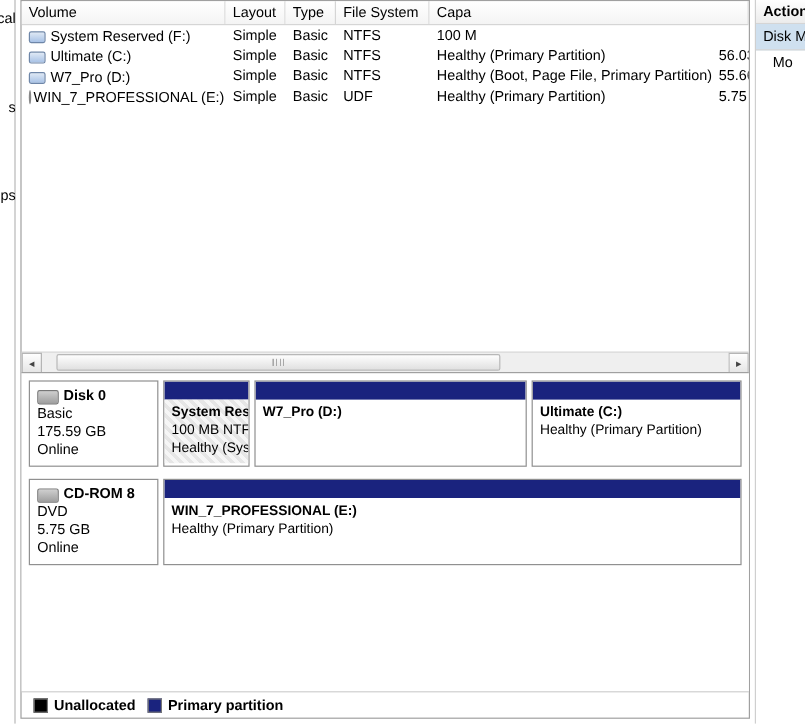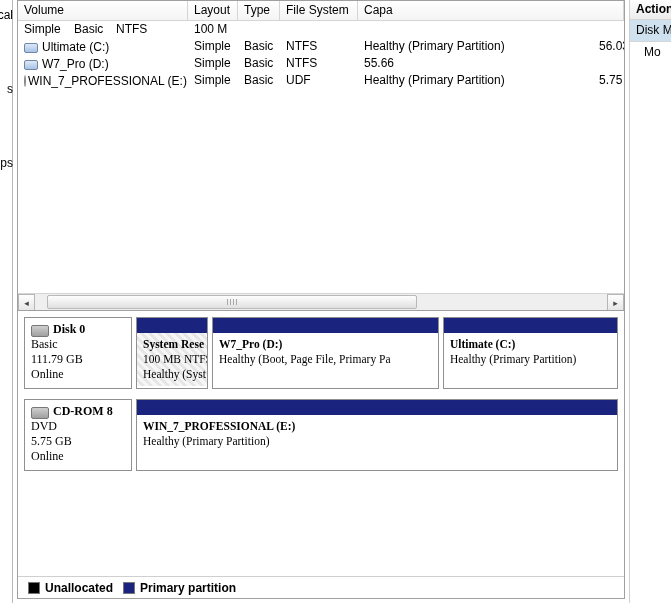--- a/index.html
+++ b/index.html
@@ -120,21 +120,20 @@
   
   .disk-map {
     flex:1;
     background:#fff;
     padding:6px;
     overflow:hidden;
   }
   .disk-row {
     display:flex;
     margin-bottom:10px;
-    font-family:Liberation Serif, serif;
   }
   .disk-label {
     width:108px;
     border:1px solid #909090;
     padding:4px 6px 6px 6px;
     line-height:1.25;
     background:#fff;
   }
   .disk-label .dicon { display:flex; align-items:center; gap:4px; font-weight:bold;}
   .disk-label .dicon .cyl{
@@ -216,20 +215,24 @@
     <div class="volume-list">
       <div class="vl-header">
         <div class="col-vol">Volume</div>
         <div class="col-layout">Layout</div>
         <div class="col-type">Type</div>
         <div class="col-fs">File System</div>
         <div class="col-capa">Capa</div>
       </div>
       <div class="vl-rows" id="vl-rows">
           <div class="vl-row">
+            <div class="col-vol">
+              <span class="vicon drive"></span>
+              <span>System Reserved (F:)</span>
+            </div>
             <div class="col-layout">Simple</div>
             <div class="col-type">Basic</div>
             <div class="col-fs">NTFS</div>
             <div class="col-capa">100 M</div>
           </div>
           <div class="vl-row">
             <div class="col-vol">
               <span class="vicon drive"></span>
               <span>Ultimate (C:)</span>
             </div>
@@ -240,20 +243,21 @@
             <div class="col-capa">56.03</div>
           </div>
           <div class="vl-row">
             <div class="col-vol">
               <span class="vicon drive"></span>
               <span>W7_Pro (D:)</span>
             </div>
             <div class="col-layout">Simple</div>
             <div class="col-type">Basic</div>
             <div class="col-fs">NTFS</div>
+            <div class="col-status">Healthy (Boot, Page File, Primary Partition)</div>
             <div class="col-capa">55.66</div>
           </div>
           <div class="vl-row">
             <div class="col-vol">
               <span class="vicon cd"></span>
               <span>WIN_7_PROFESSIONAL (E:)</span>
             </div>
             <div class="col-layout">Simple</div>
             <div class="col-type">Basic</div>
             <div class="col-fs">UDF</div>
@@ -271,37 +275,36 @@
     </div>
 
     <div class="disk-map" id="disk-map">
         <div class="disk-row">
           <div class="disk-label">
             <div class="dicon">
               <span class="cyl"></span>
               <span>Disk 0</span>
             </div>
             <div>Basic</div>
-            <div>111.79 GB</div>
+            <div>175.59 GB</div>
             <div>Online</div>
           </div>
           <div class="part-area">
             <div class="part partA hatched">
               <div class="band"></div>
               <div class="pbody">
                 <div class="pname">System Rese</div>
                 <div>100 MB NTFS</div>
                 <div>Healthy (Syst</div>
               </div>
             </div>
             <div class="part partB">
               <div class="band"></div>
               <div class="pbody">
                 <div class="pname">W7_Pro  (D:)</div>
-                <div>Healthy (Boot, Page File, Primary Pa</div>
               </div>
             </div>
             <div class="part partC">
               <div class="band"></div>
               <div class="pbody">
                 <div class="pname">Ultimate  (C:)</div>
                 <div>Healthy (Primary Partition)</div>
               </div>
             </div>
           </div>

